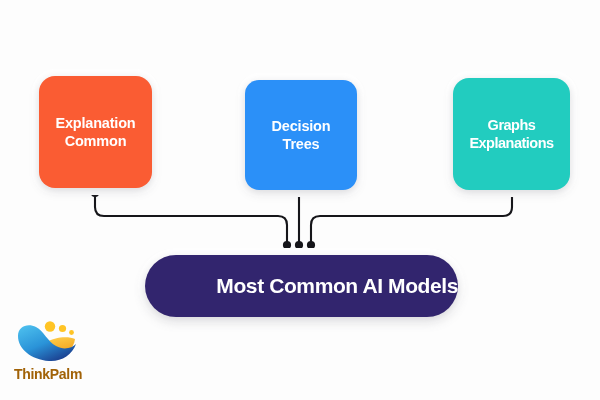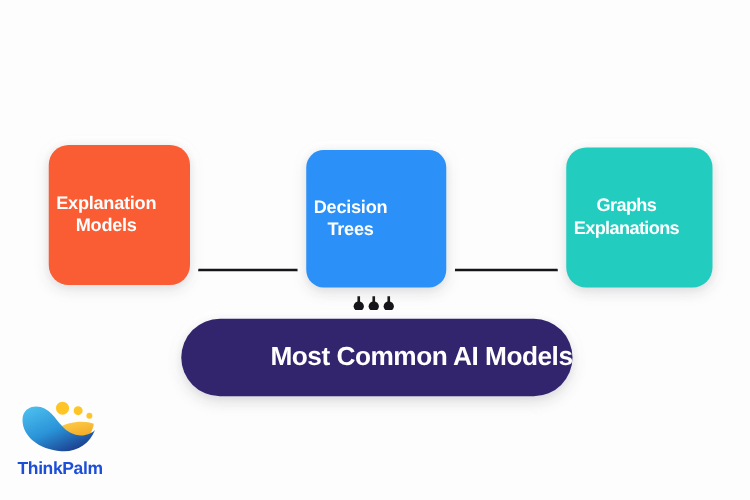--- a/index.html
+++ b/index.html
@@ -31,26 +31,26 @@
     z-index: 1;
   }
 
   
   .card {
     position: absolute;
     z-index: 2;
     border-radius: 16px;
     display: flex;
     align-items: center;
+    justify-content: center;
     text-align: center;
     box-shadow: 0 3px 10px rgba(120,120,130,0.28),
                 0 0 0 7px #ffffff;
     box-sizing: border-box;
     padding: 4px 6px;
-    margin-top: 40px;
   }
   .card .card-label {
     color: #ffffff;
     font-weight: bold;
     font-size: 14.5px;
     line-height: 1.25;
     letter-spacing: -0.2px;
   }
 
   #card-explanation-graphs {
@@ -119,21 +119,21 @@
     top: 0;
     width: 72px;
     height: 48px;
   }
   #logo-wordmark {
     position: absolute;
     left: 0px;
     top: 50px;
     font-size: 14px;
     font-weight: bold;
-    color: #1d4ed8;
+    color: #a16207;
     letter-spacing: -0.3px;
     white-space: nowrap;
   }
 </style>
 </head>
 <body>
 
 <div id="canvas">
 
   <svg id="connectors" viewBox="0 0 600 400" width="600" height="400">
@@ -149,21 +149,21 @@
       <circle cx="95" cy="193" r="4.1"></circle>
       <circle cx="299" cy="193" r="4.1"></circle>
       <circle cx="512" cy="193" r="4.1"></circle>
       <circle cx="287" cy="245" r="4.1"></circle>
       <circle cx="299" cy="245" r="4.1"></circle>
       <circle cx="311" cy="245" r="4.1"></circle>
     </g>
   </svg>
 
   <div class="card" id="card-explanation-graphs">
-    <span class="card-label"><span>Explanation</span><br><span>Models</span></span>
+    <span class="card-label"><span>Explanation</span><br><span>Common</span></span>
   </div>
 
   <div class="card" id="card-decision-trees">
     <span class="card-label"><span>Decision</span><br><span>Trees</span></span>
   </div>
 
   <div class="card" id="card-local-explanations">
     <span class="card-label"><span>Graphs</span><br><span>Explanations</span></span>
   </div>
 

